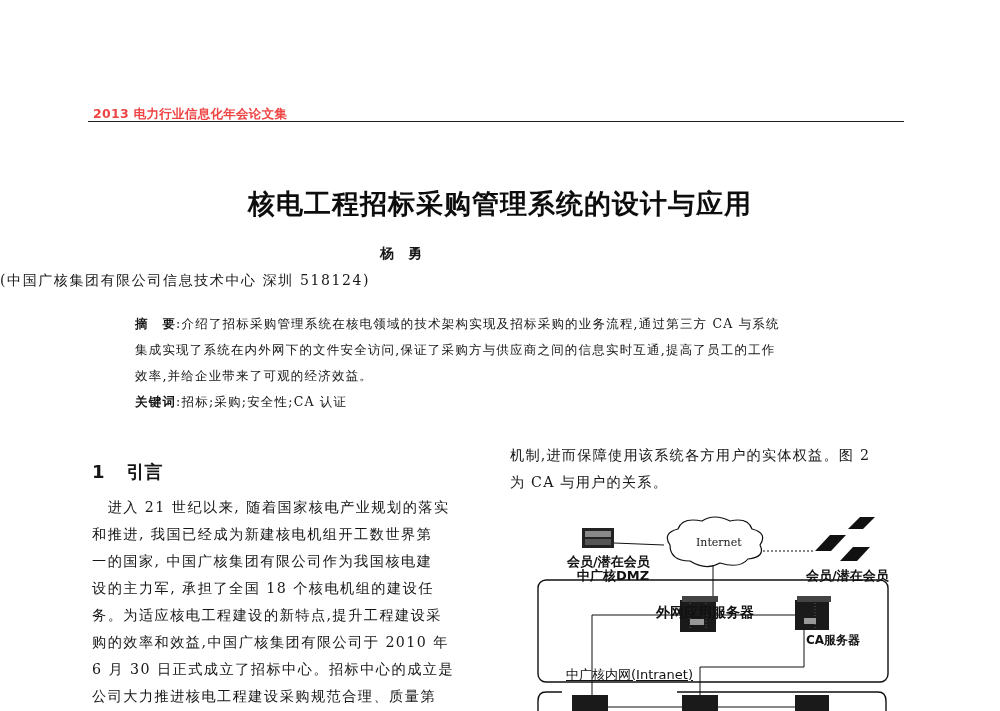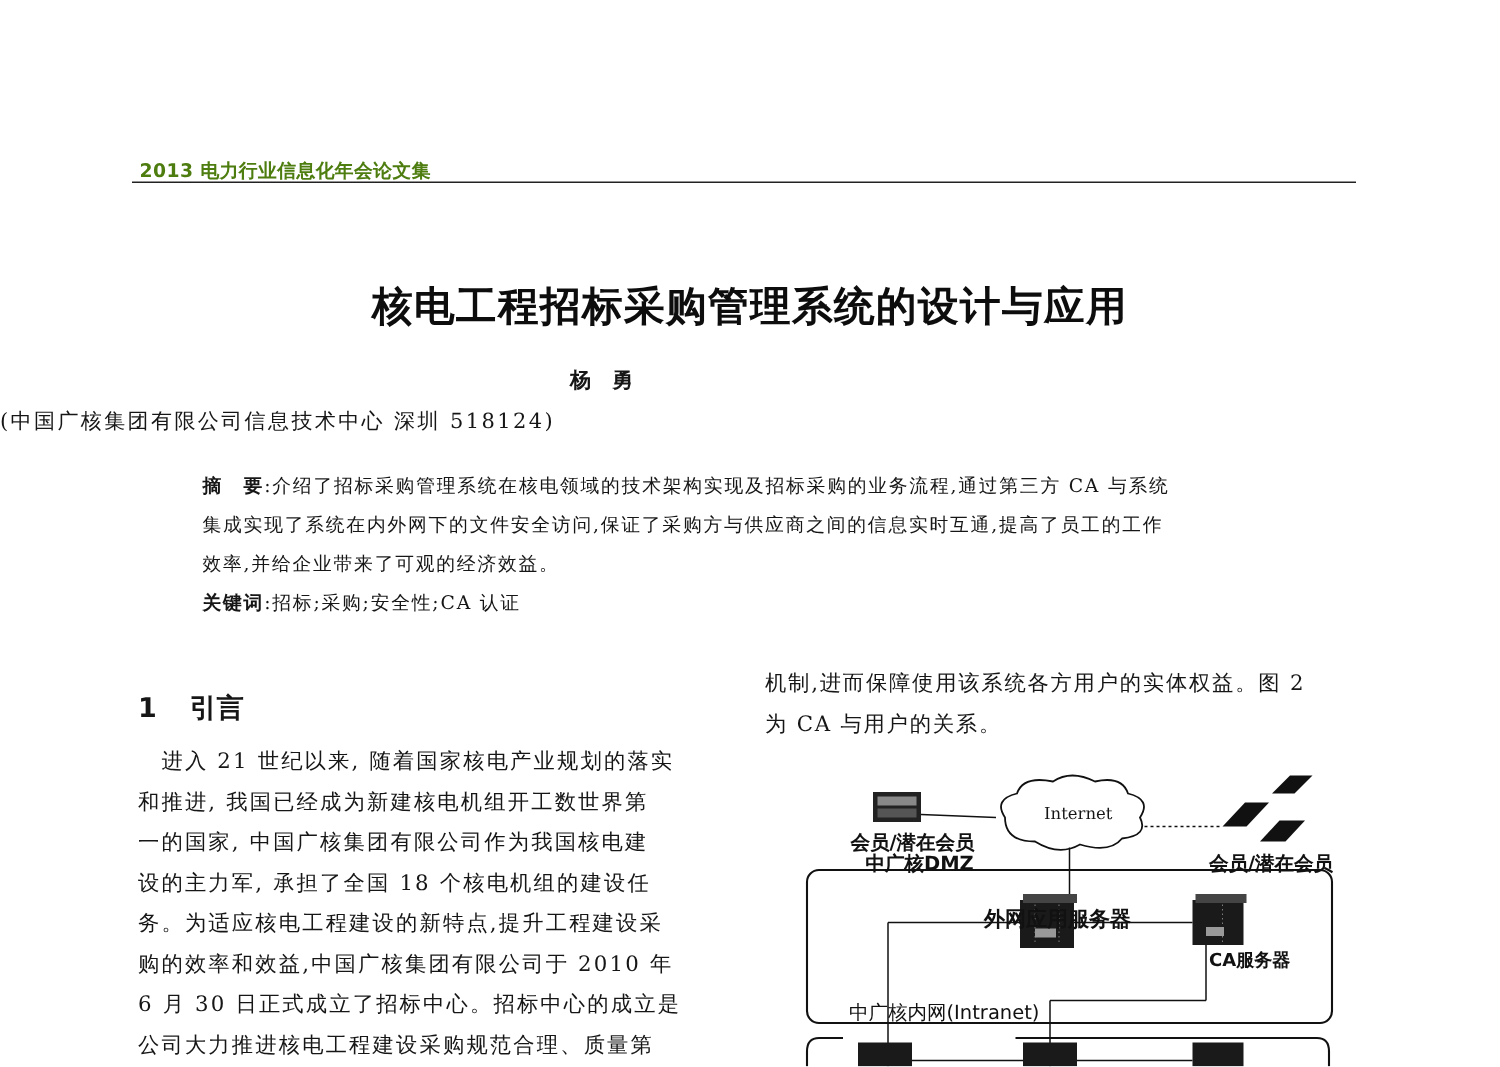--- a/index.html
+++ b/index.html
@@ -1,20 +1,20 @@
 <!DOCTYPE html>
 <html><head>
 <meta charset="utf-8">
 <style>
   html, body { margin: 0; padding: 0; background: #ffffff; }
   body { width: 1000px; height: 711px; position: relative; overflow: hidden;
          font-family: "DejaVu Serif", "Liberation Serif", serif; color: #161616; }
   .abs { position: absolute; white-space: nowrap; }
   .header-text { left: 93px; top: 106px; font-family: "DejaVu Sans", "Liberation Sans", sans-serif;
-                 font-weight: bold; font-size: 12.5px; letter-spacing: 0.3px; color: #4d7c0f; }
+                 font-weight: bold; font-size: 12.5px; letter-spacing: 0.3px; color: #ef4444; }
   .header-rule { left: 88px; top: 121px; width: 816px; height: 0; border-top: 1.6px solid #222; }
   .title { left: 0; width: 1000px; top: 186px; text-align: center; font-family: "DejaVu Sans", "Liberation Sans", sans-serif;
            font-weight: bold; font-size: 27px; letter-spacing: 1px; color: #0d0d0d; }
   .author { left: 0; width: 816px; top: 245px; text-align: center; font-weight: bold; font-size: 14px; letter-spacing: 14px; }
   .affil { left: 0; width: 876px; top: 272px; text-align: left; font-size: 14px; letter-spacing: 1.6px; }
   .abstract { left: 135px; font-size: 12.5px; letter-spacing: 1.2px; }
   .abstract b { font-family: "DejaVu Sans", "Liberation Sans", sans-serif; }
   .section { left: 92px; top: 460px; font-family: "DejaVu Sans", "Liberation Sans", sans-serif; font-size: 18px; font-weight: bold; }
   .section .num { margin-right: 22px; }
   .body-line { left: 92px; font-size: 14.2px; letter-spacing: 1.45px; }
@@ -115,13 +115,13 @@
   <line x1="78" y1="192" x2="152" y2="192" stroke="#111" stroke-width="1"></line>
   <line x1="188" y1="192" x2="265" y2="192" stroke="#111" stroke-width="1"></line>
 </svg>
 
 <div class="abs cloud-label" style="left:696px; top:536px;">Internet</div>
 <div class="abs diag-label" style="left:567px; top:553px;">会员/潜在会员</div>
 <div class="abs diag-label" style="left:577px; top:567px;">中广核DMZ</div>
 <div class="abs diag-label" style="left:806px; top:567px;">会员/潜在会员</div>
 <div class="abs diag-label" style="left:656px; top:604px; font-size:14px;">外网应用服务器</div>
 <div class="abs diag-label" style="left:806px; top:632px; font-size:12px;">CA服务器</div>
-<div class="abs diag-label" style="left:566px; top:666px; font-weight:normal;">中广核内网(Intranet)</div>
+<div class="abs diag-label" style="left:566px; top:666px; font-weight:normal;text-decoration:underline;">中广核内网(Intranet)</div>
 
 </body></html>

